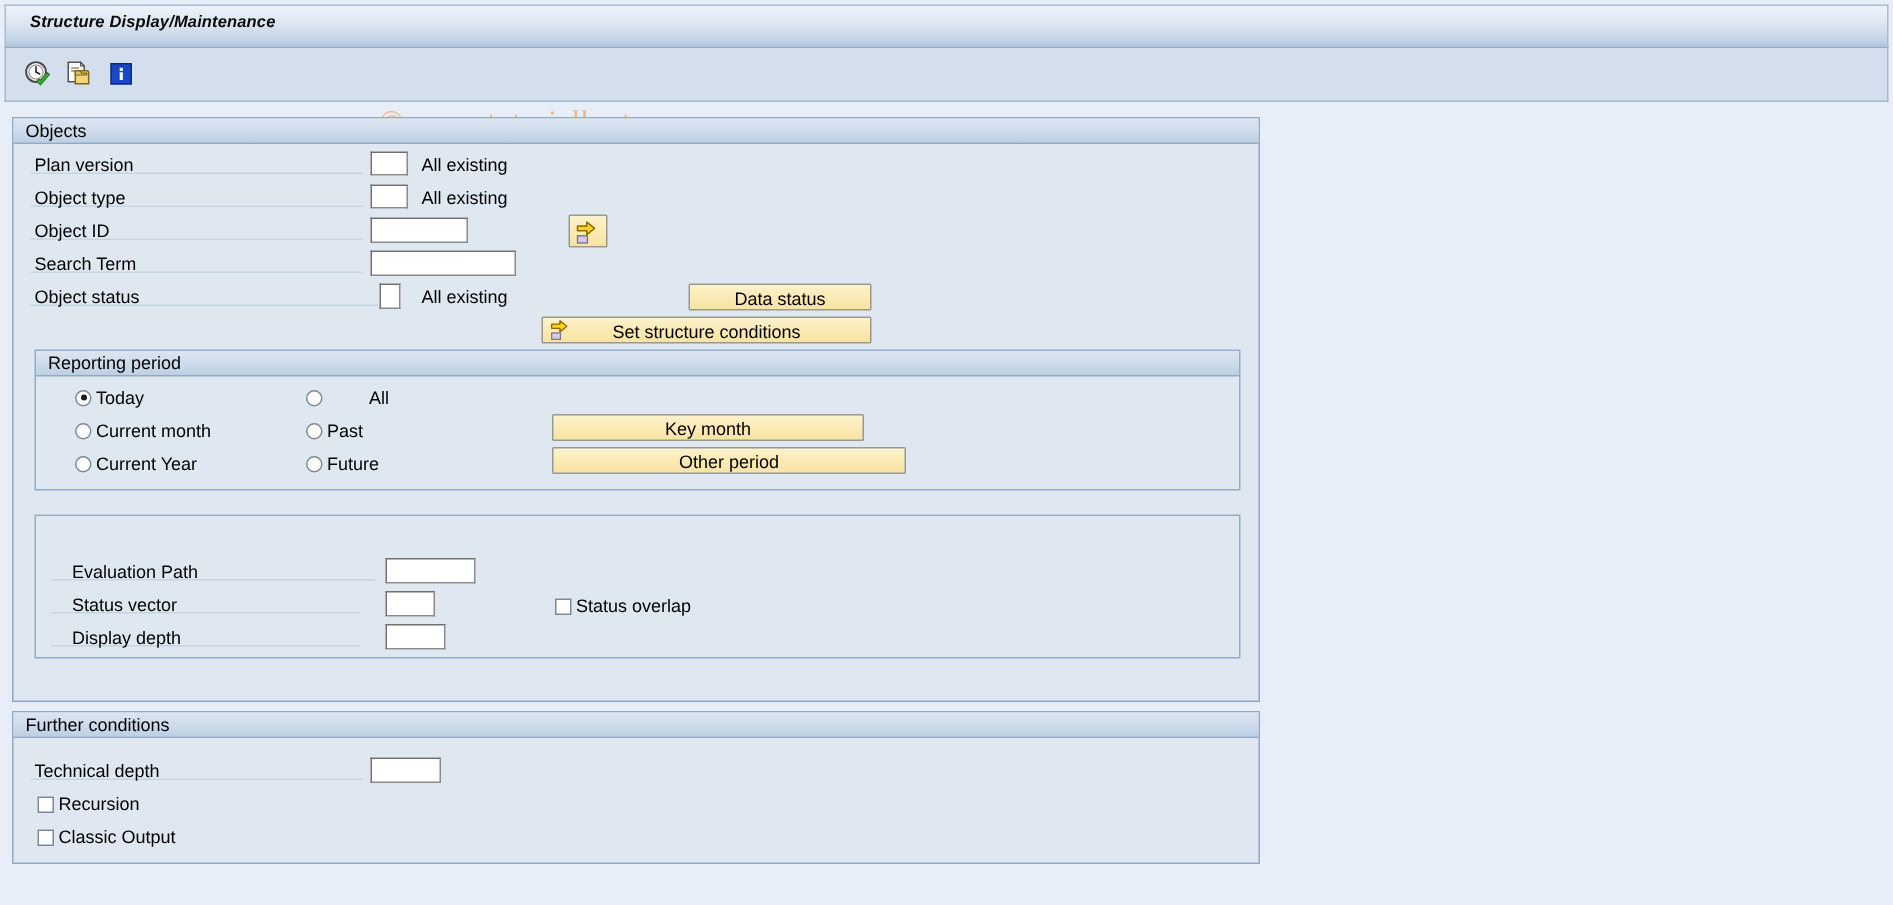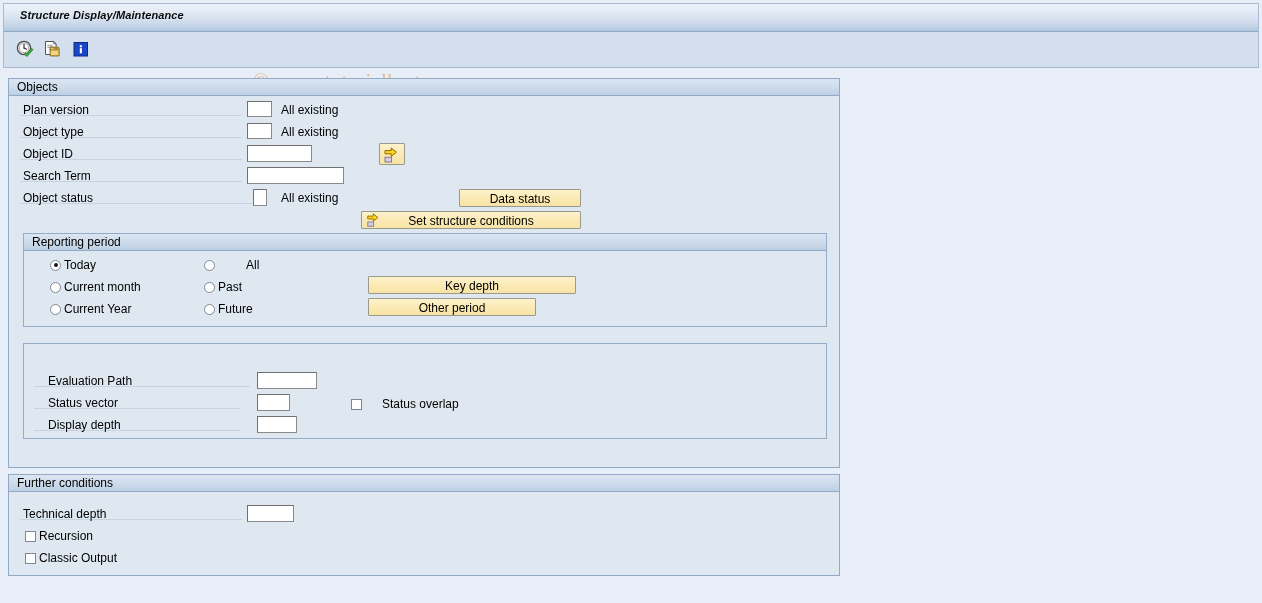--- a/index.html
+++ b/index.html
@@ -307,35 +307,35 @@
     </div>
     <div class="radio-row" style="left:180px; top:46px;">
       <span class="radio"></span>
       <span class="radio-label">Past</span>
     </div>
     <div class="radio-row" style="left:180px; top:68px;">
       <span class="radio"></span>
       <span class="radio-label">Future</span>
     </div>
 
-    <button class="btn" style="left:344px; top:42px; width:208px; height:18px;">Key depth</button>
-    <button class="btn" style="left:344px; top:64px; width:168px; height:18px;">Other period</button>
+    <button class="btn" style="left:344px; top:42px; width:208px; height:18px;">Key month</button>
+    <button class="btn" style="left:344px; top:64px; width:236px; height:18px;">Other period</button>
   </div>
 
   <div class="group" id="structure-group">
 
     <div class="fline" style="left:10px; top:42px; width:216px;"></div>
     <div class="flabel" style="left:24px; top:30px;">Evaluation Path</div>
     <input class="fieldbox" style="left: 233px; top: 28px; width: 60px; height: 17px;" value="">
 
     <div class="fline" style="left:10px; top:64px; width:206px;"></div>
     <div class="flabel" style="left:24px; top:52px;">Status vector</div>
     <input class="fieldbox" style="left: 233px; top: 50px; width: 33px; height: 17px;" value="">
 
-    <div class="check-row" style="left:327px; top:53px;gap:17px;">
+    <div class="check-row" style="left:346px; top:53px;">
       <span class="checkbox"></span>
       <span class="check-label">Status overlap</span>
     </div>
 
     <div class="fline" style="left:10px; top:86px; width:206px;"></div>
     <div class="flabel" style="left:24px; top:74px;">Display depth</div>
     <input class="fieldbox" style="left: 233px; top: 72px; width: 40px; height: 17px;" value="">
   </div>
 </div>
 

